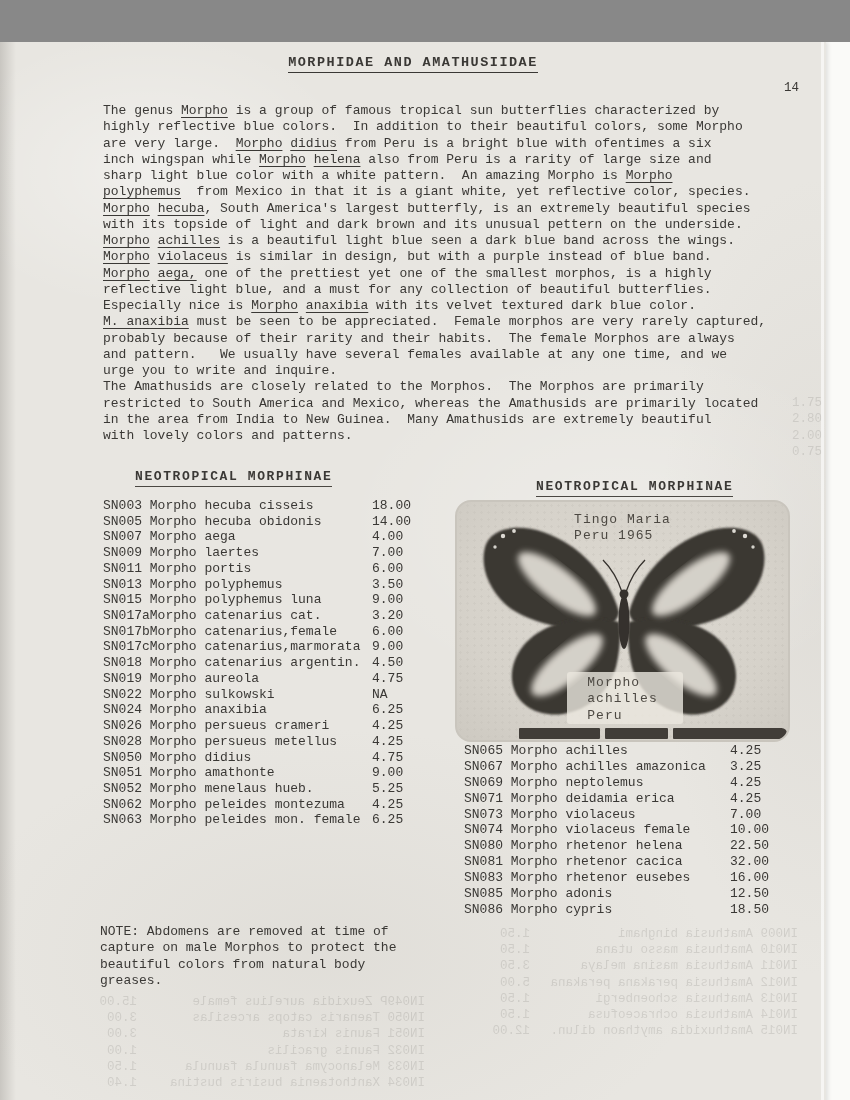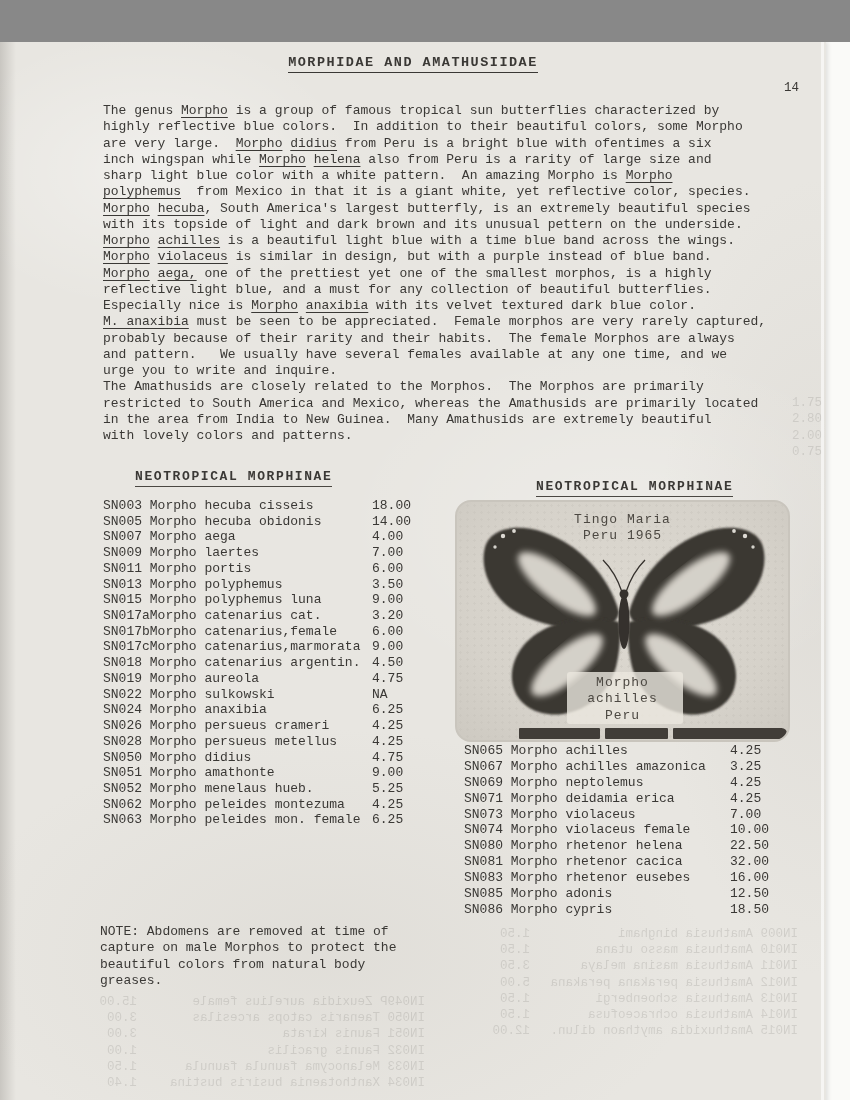--- a/index.html
+++ b/index.html
@@ -62,21 +62,21 @@
     overflow:hidden;
   }
   #photo .halftone{
     position:absolute; inset:0;
     background-image:radial-gradient(#c3bfb7 1px, transparent 1.4px);
     background-size:7px 7px; opacity:.33;
   }
   #photo svg{position:absolute; left:0; top:0;}
   .photo-label{
     position:absolute; left:50%; transform:translateX(-50%);
-    text-align:center; font-size:13px; line-height:16.5px;
+    text-align:left; font-size:13px; line-height:16.5px;
     color:#4c4842; white-space:pre; letter-spacing:1px;
   }
   #photo-label-top{top:10px;}
   #photo-label-bottom{top:173px;}
   #label-backing{
     position:absolute; left:110px; top:170px; width:116px; height:52px;
     background:rgba(235,231,223,.8); border-radius:3px;
   }
   .scalebar{position:absolute; top:226px; height:11px; background:#413d38; border-radius:1px;}
   #sb1{left:62px; width:81px;}
@@ -111,21 +111,21 @@
 
     <div class="abs" id="intro">
         <div class="pline"><span>The genus </span><span class="u">Morpho</span><span> is a group of famous tropical sun butterflies characterized by</span></div>
         <div class="pline"><span>highly reflective blue colors.  In addition to their beautiful colors, some Morpho</span></div>
         <div class="pline"><span>are very large.  </span><span class="u">Morpho</span><span> </span><span class="u">didius</span><span> from Peru is a bright blue with ofentimes a six</span></div>
         <div class="pline"><span>inch wingspan while </span><span class="u">Morpho</span><span> </span><span class="u">helena</span><span> also from Peru is a rarity of large size and</span></div>
         <div class="pline"><span>sharp light blue color with a white pattern.  An amazing Morpho is </span><span class="u">Morpho</span></div>
         <div class="pline"><span class="u">polyphemus</span><span>  from Mexico in that it is a giant white, yet reflective color, species.</span></div>
         <div class="pline"><span class="u">Morpho</span><span> </span><span class="u">hecuba</span><span>, South America's largest butterfly, is an extremely beautiful species</span></div>
         <div class="pline"><span>with its topside of light and dark brown and its unusual pettern on the underside.</span></div>
-        <div class="pline"><span class="u">Morpho</span><span> </span><span class="u">achilles</span><span> is a beautiful light blue with a time blue band across the wings.</span></div>
+        <div class="pline"><span class="u">Morpho</span><span> </span><span class="u">achilles</span><span> is a beautiful light blue seen a dark blue band across the wings.</span></div>
         <div class="pline"><span class="u">Morpho</span><span> </span><span class="u">violaceus</span><span> is similar in design, but with a purple instead of blue band.</span></div>
         <div class="pline"><span class="u">Morpho</span><span> </span><span class="u">aega,</span><span> one of the prettiest yet one of the smallest morphos, is a highly</span></div>
         <div class="pline"><span>reflective light blue, and a must for any collection of beautiful butterflies.</span></div>
         <div class="pline"><span>Especially nice is </span><span class="u">Morpho</span><span> </span><span class="u">anaxibia</span><span> with its velvet textured dark blue color.</span></div>
         <div class="pline"><span class="u">M. anaxibia</span><span> must be seen to be appreciated.  Female morphos are very rarely captured,</span></div>
         <div class="pline"><span>probably because of their rarity and their habits.  The female Morphos are always</span></div>
         <div class="pline"><span>and pattern.   We usually have several females available at any one time, and we</span></div>
         <div class="pline"><span>urge you to write and inquire.</span></div>
         <div class="pline"><span>The Amathusids are closely related to the Morphos.  The Morphos are primarily</span></div>
         <div class="pline"><span>restricted to South America and Mexico, whereas the Amathusids are primarily located</span></div>

